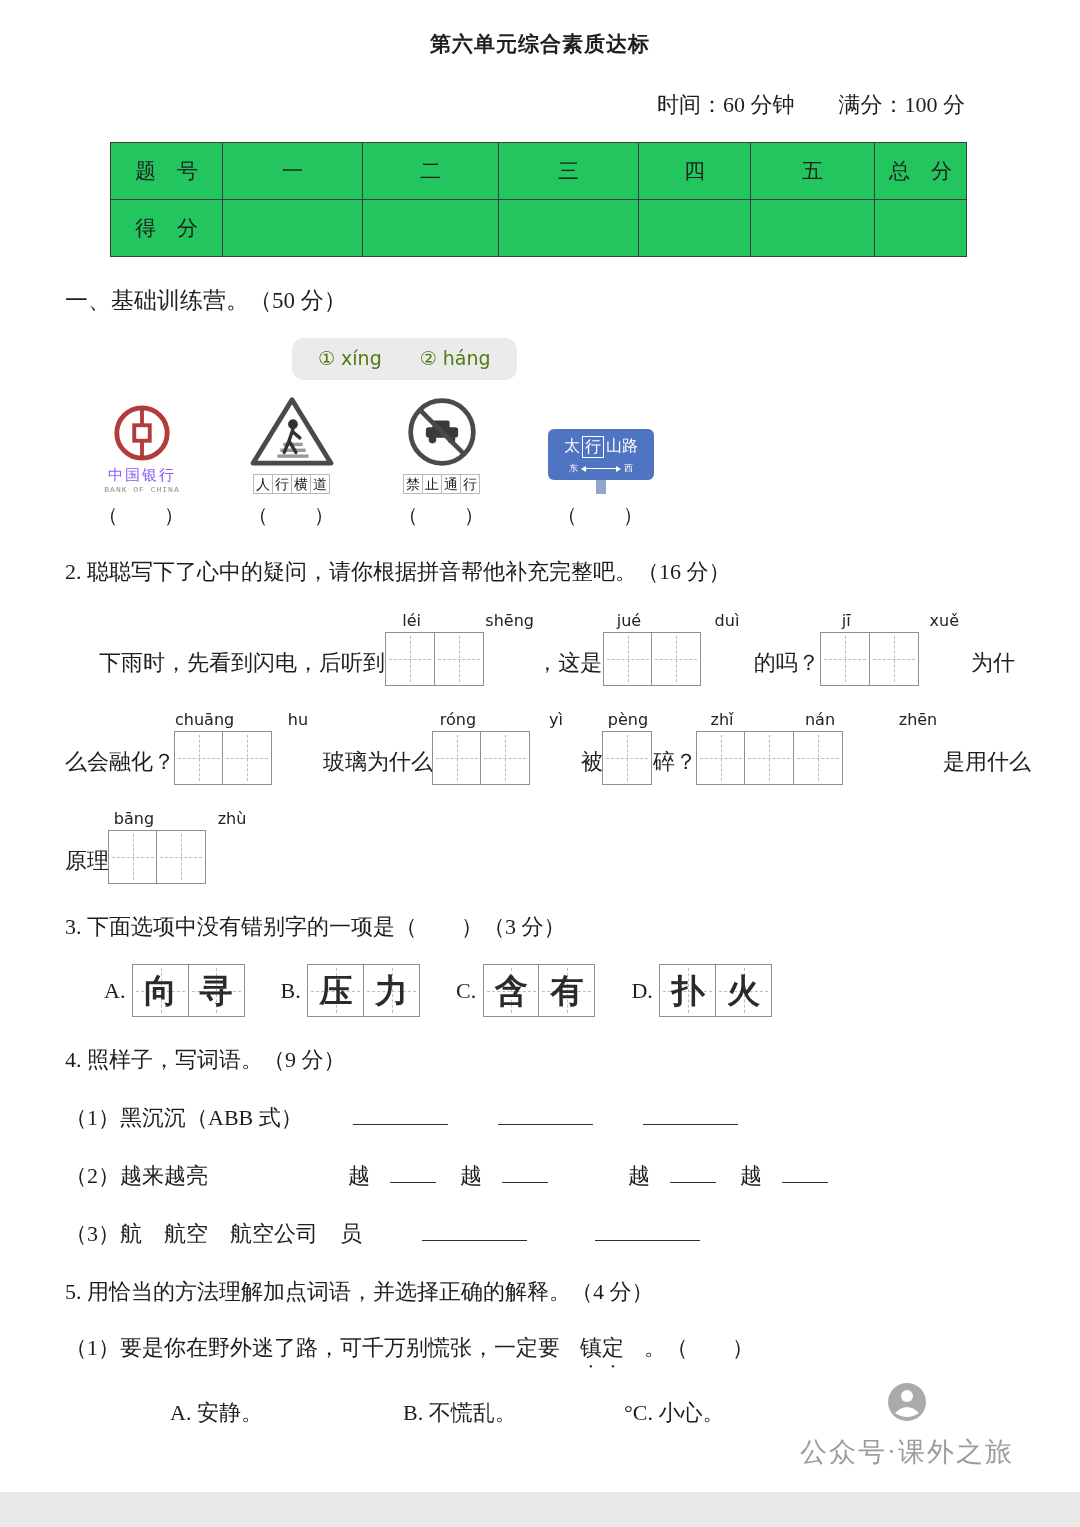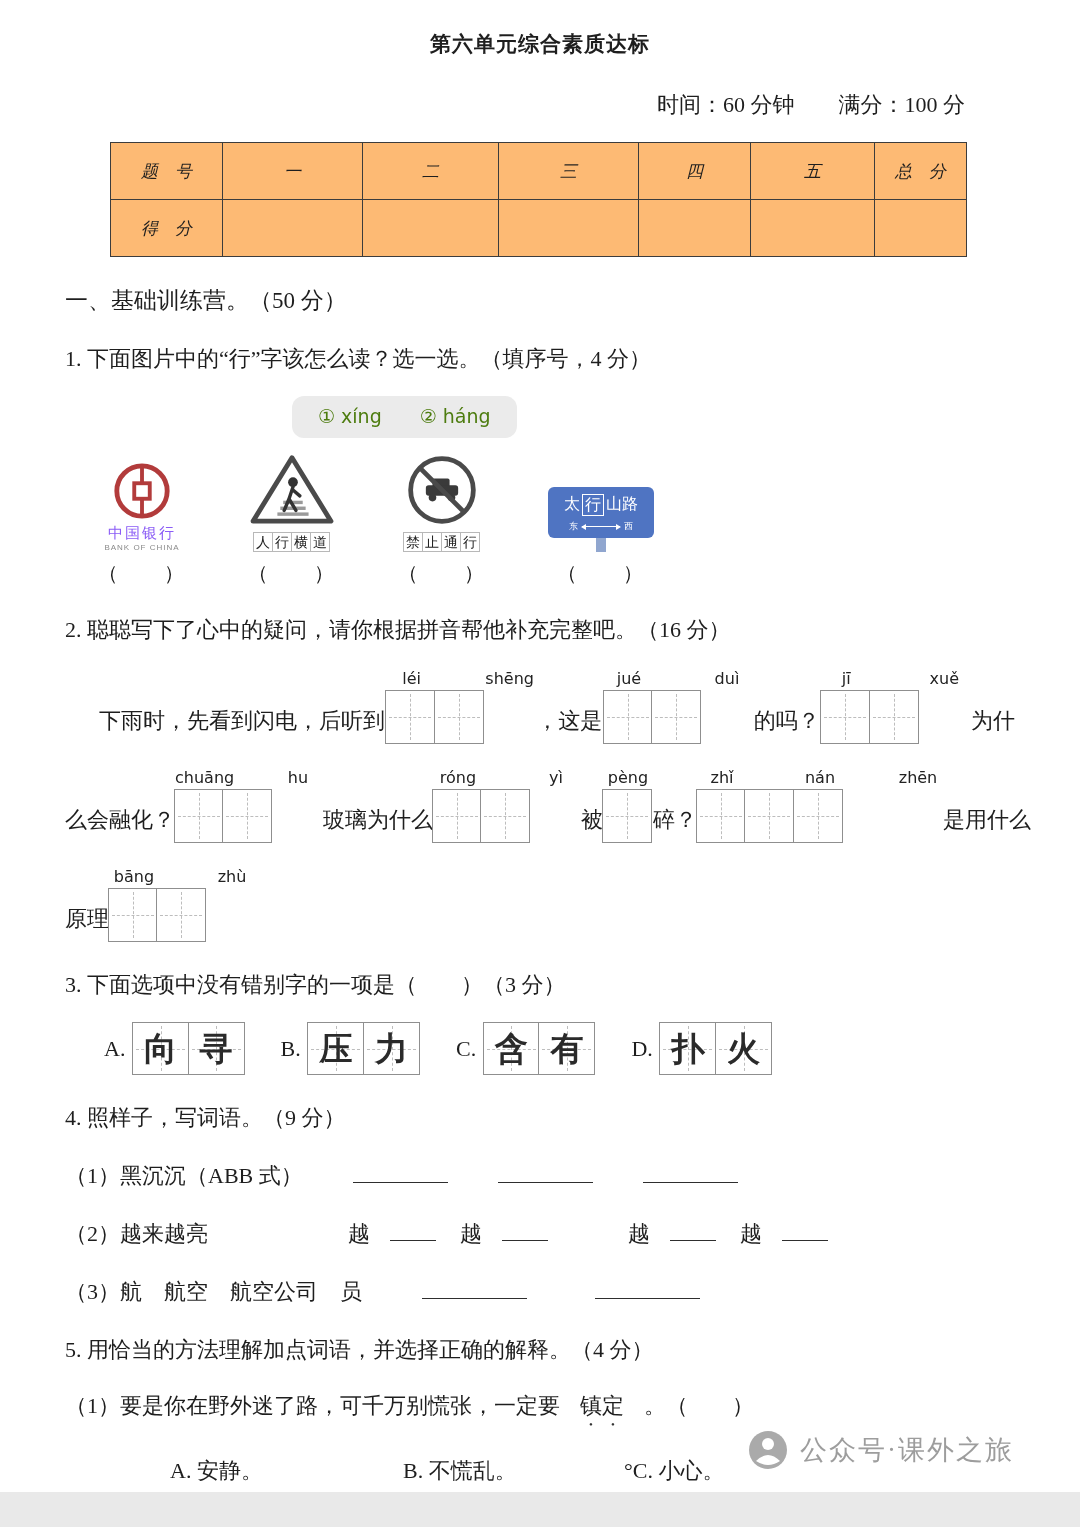--- a/index.html
+++ b/index.html
@@ -3,34 +3,34 @@
 <meta charset="utf-8">
 <style>
   * { margin:0; padding:0; box-sizing:border-box; }
   body { background:#e9e9e9; font-family:"Liberation Serif", serif; color:#1e1e1e; }
   .page { position:relative; width:1080px; height:1492px; background:#ffffff; margin:0 auto; overflow:hidden; }
 
   .title { margin-top:30px; text-align:center; font-size:21px; font-weight:bold; letter-spacing:1px; }
   .meta  { margin-top:32px; text-align:right; padding-right:115px; font-size:22px; }
 
   table.score { border-collapse:collapse; margin:22px 0 0 110px; table-layout:fixed; }
-  table.score td { border:1.6px solid #3c3c3c; height:57px; text-align:center; font-size:17px; background:#fdba74;font-style:italic; }
+  table.score td { border:1.6px solid #3c3c3c; height:57px; text-align:center; font-size:21px; background:#22c55e; }
   .c0{width:112px}.c1{width:140px}.c2{width:136px}.c3{width:140px}.c4{width:112px}.c5{width:124px}.c6{width:92px}
 
   .sec { margin:28px 0 0 65px; font-size:23px; }
   .stem { margin:28px 65px 0 65px; font-size:22px; }
 
   .choice-box { display:inline-block; margin:22px 0 0 292px; background:#ebebeb; border-radius:12px;
                 padding:8px 26px; font-size:19px; font-family:"DejaVu Sans", sans-serif; color:#4d7c0f; }
 
   .imgrow { display:flex; align-items:flex-end; margin:12px 0 0 98px; gap:62px; }
   .fig { display:flex; flex-direction:column; align-items:center; }
   .fig-art { height:102px; display:flex; flex-direction:column; align-items:center; justify-content:flex-end; }
   .bank-cap { color:#8b5cf6; font-size:15px; letter-spacing:2px; margin-top:2px; }
-  .bank-en { color:#8a8a8a; font-size:8px; letter-spacing:1px; font-family:Liberation Sans, sans-serif; }
+  .bank-en { color:#8a8a8a; font-size:8px; letter-spacing:1px; font-family:Liberation Mono, monospace; }
   .cap-cells { display:flex; margin-top:4px; }
   .cap-cell { width:20px; height:20px; border:1px solid #b8b8b8; margin-left:-1px; font-size:14px;
               line-height:19px; text-align:center; color:#222; background:#fff; }
   .paren { font-size:20px; margin-top:8px; letter-spacing:2px; }
 
   .road-sign { width:106px; background:#4f74c2; border-radius:6px; padding:7px 4px 5px; color:#fff; text-align:center; }
   .rs-text { display:flex; justify-content:center; gap:2px; font-size:16px; line-height:20px; }
   .rs-boxed { border:1px solid #fff; padding:0 2px; }
   .rs-arrow { display:flex; align-items:center; justify-content:center; gap:4px; font-size:9px; margin-top:4px; }
   .rs-line { width:38px; height:0; border-top:1px solid #fff; position:relative; }
@@ -67,21 +67,21 @@
   .yue { margin-left:4px; }
 
   .q5opts { display:flex; margin:26px 0 0 170px; font-size:22px;gap:15px; }
   .q5opt-a { width:218px; }
   .q5opt-b { width:206px; }
 
   .emph { -webkit-text-emphasis:filled dot #333; text-emphasis:filled dot #333;
           -webkit-text-emphasis-position:under left; text-emphasis-position:under left; }
 
   .watermark { position:absolute; right:66px; bottom:22px; display:flex; align-items:center; gap:12px;
-               color:#9d9d9d; font-size:27px; letter-spacing:2px; }
+               color:#9d9d9d; font-size:27px; letter-spacing:2px;flex-direction:column; }
 </style>
 </head>
 <body>
 
 <div class="page">
 
   <div class="title">第六单元综合素质达标</div>
   <div class="meta">时间：60 分钟　　满分：100 分</div>
 
   <table class="score">
@@ -103,21 +103,20 @@
       <td class="c4"></td>
       <td class="c5"></td>
       <td class="c6"></td>
     </tr>
   </tbody>
     </table>
 
   <div class="sec">一、基础训练营。（50 分）</div>
 
   
-  <div class="stem">1. 下面图片中的“行”字该怎么读？选一选。（填序号，4 分）</div>
   <div class="choice-box">① xíng　　② háng</div>
 
   <div class="imgrow">
 
     <div class="fig">
       <div class="fig-art">
         <svg width="62" height="62" viewBox="0 0 64 64">
           <circle cx="32" cy="32" r="26" fill="none" stroke="#b23b3b" stroke-width="5"></circle>
           <rect x="24" y="24" width="16" height="16" fill="none" stroke="#b23b3b" stroke-width="4"></rect>
           <line x1="32" y1="6" x2="32" y2="24" stroke="#b23b3b" stroke-width="4"></line>

